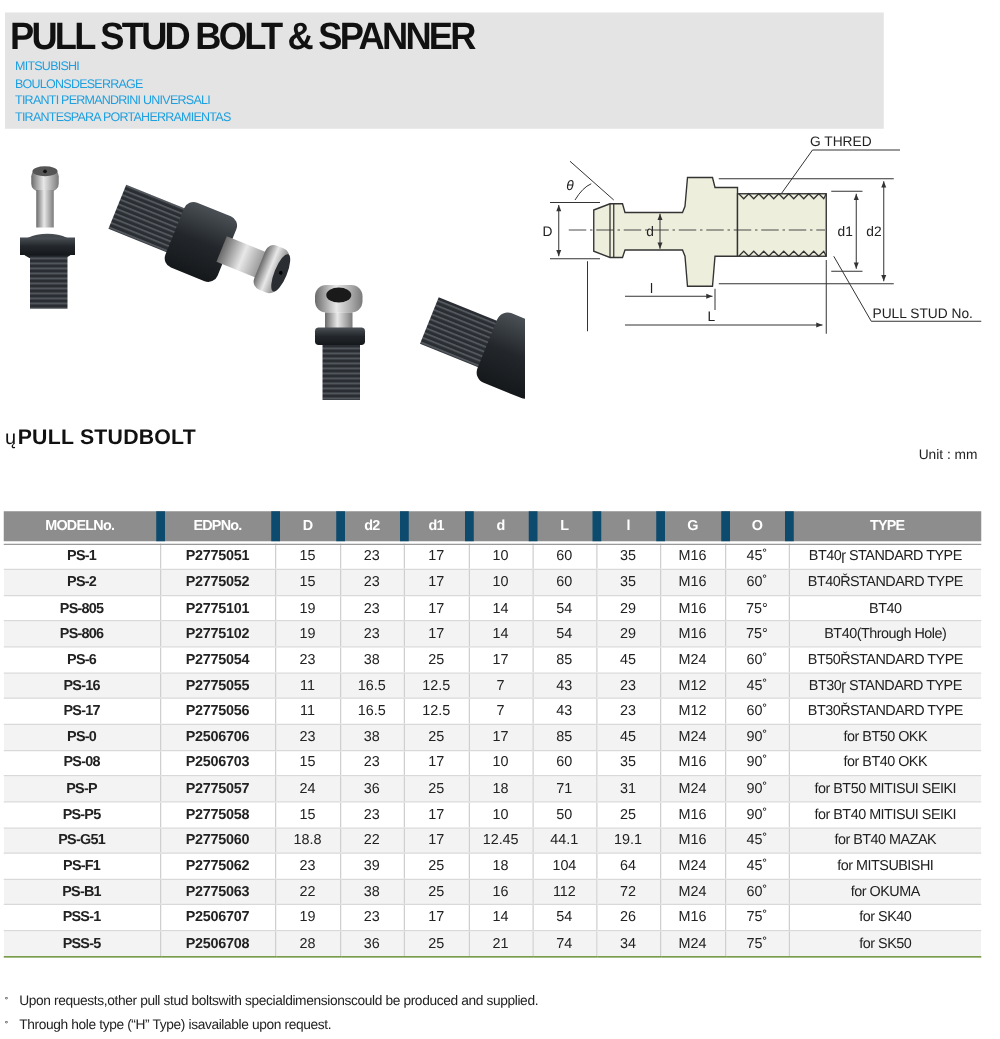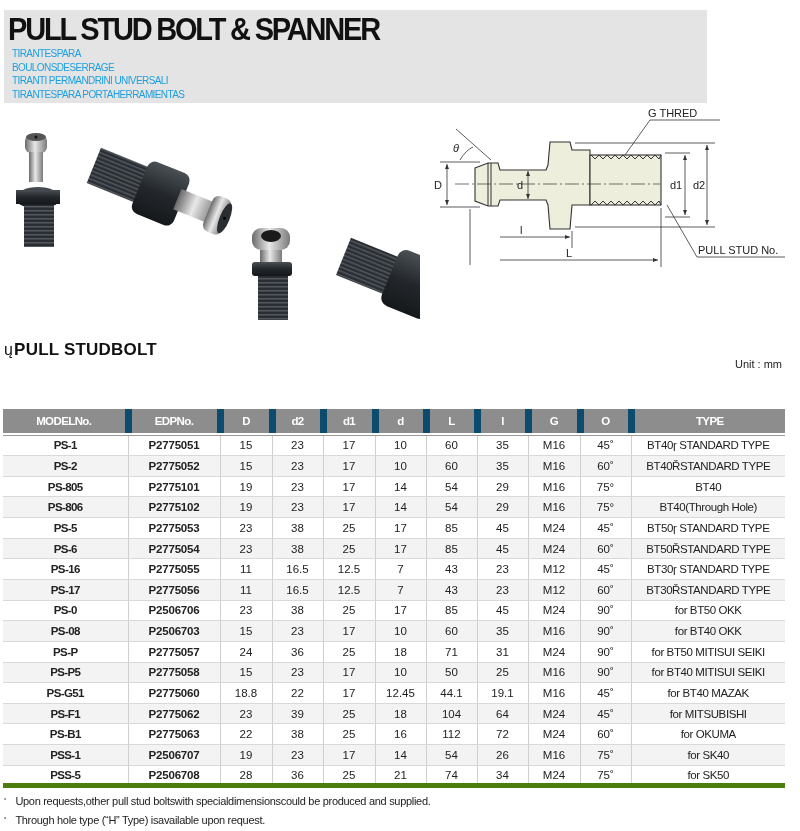--- a/index.html
+++ b/index.html
@@ -48,33 +48,33 @@
   table.spec th:first-child { border-left: none; }
   table.spec tr.head-gap td { height: 2px; padding: 0; border: none; border-bottom: 1px solid #999; }
   table.spec td {
     height: 20.65px; text-align: center; border-left: 1px solid #cfcfcf;
     border-bottom: 1px solid #d9d9d9; color: #222; white-space: nowrap; overflow: hidden;
   }
   table.spec td:first-child { border-left: none; font-weight: bold; letter-spacing: -0.6px; }
   table.spec td:nth-child(2) { font-weight: bold; letter-spacing: -0.2px; }
   table.spec td.type { letter-spacing: -0.4px; }
   table.spec tbody tr:nth-child(even) td { background: #f3f3f3; }
-  table.spec tbody tr:last-child td { border-bottom: 5px solid #4d7c0f; }
+  table.spec tbody tr:last-child td { border-bottom: 1px solid #4d7c0f; }
 
   .notes { position: absolute; left: 4px; top: 792px; font-size: 11px; color: #222; }
   .notes .note { line-height: 19px; letter-spacing: -0.3px; }
   .notes .mark { font-size: 8px; vertical-align: top; margin-right: 9px; }
 </style>
 </head>
 <body>
 
 <div class="banner">
   <div class="title">PULL STUD BOLT &amp; SPANNER</div>
   <div class="subs">
-    <div>TIRANTESPARA</div>
+    <div>MITSUBISHI</div>
     <div>BOULONSDESERRAGE</div>
     <div>TIRANTI PERMANDRINI UNIVERSALI</div>
     <div>TIRANTESPARA PORTAHERRAMIENTAS</div>
   </div>
 </div>
 
 <svg class="photos" viewBox="0 0 420 230">
   <defs>
     <linearGradient id="steel" x1="0" y1="0" x2="1" y2="0">
       <stop offset="0" stop-color="#6a6a6a"></stop>
@@ -272,33 +272,20 @@
         <td>23</td>
         <td>17</td>
         <td>14</td>
         <td>54</td>
         <td>29</td>
         <td>M16</td>
         <td>75°</td>
         <td class="type">BT40(Through Hole)</td>
       </tr>
       <tr>
-        <td>PS-5</td>
-        <td>P2775053</td>
-        <td>23</td>
-        <td>38</td>
-        <td>25</td>
-        <td>17</td>
-        <td>85</td>
-        <td>45</td>
-        <td>M24</td>
-        <td>45˚</td>
-        <td class="type">BT50ɼ STANDARD TYPE</td>
-      </tr>
-      <tr>
         <td>PS-6</td>
         <td>P2775054</td>
         <td>23</td>
         <td>38</td>
         <td>25</td>
         <td>17</td>
         <td>85</td>
         <td>45</td>
         <td>M24</td>
         <td>60˚</td>

